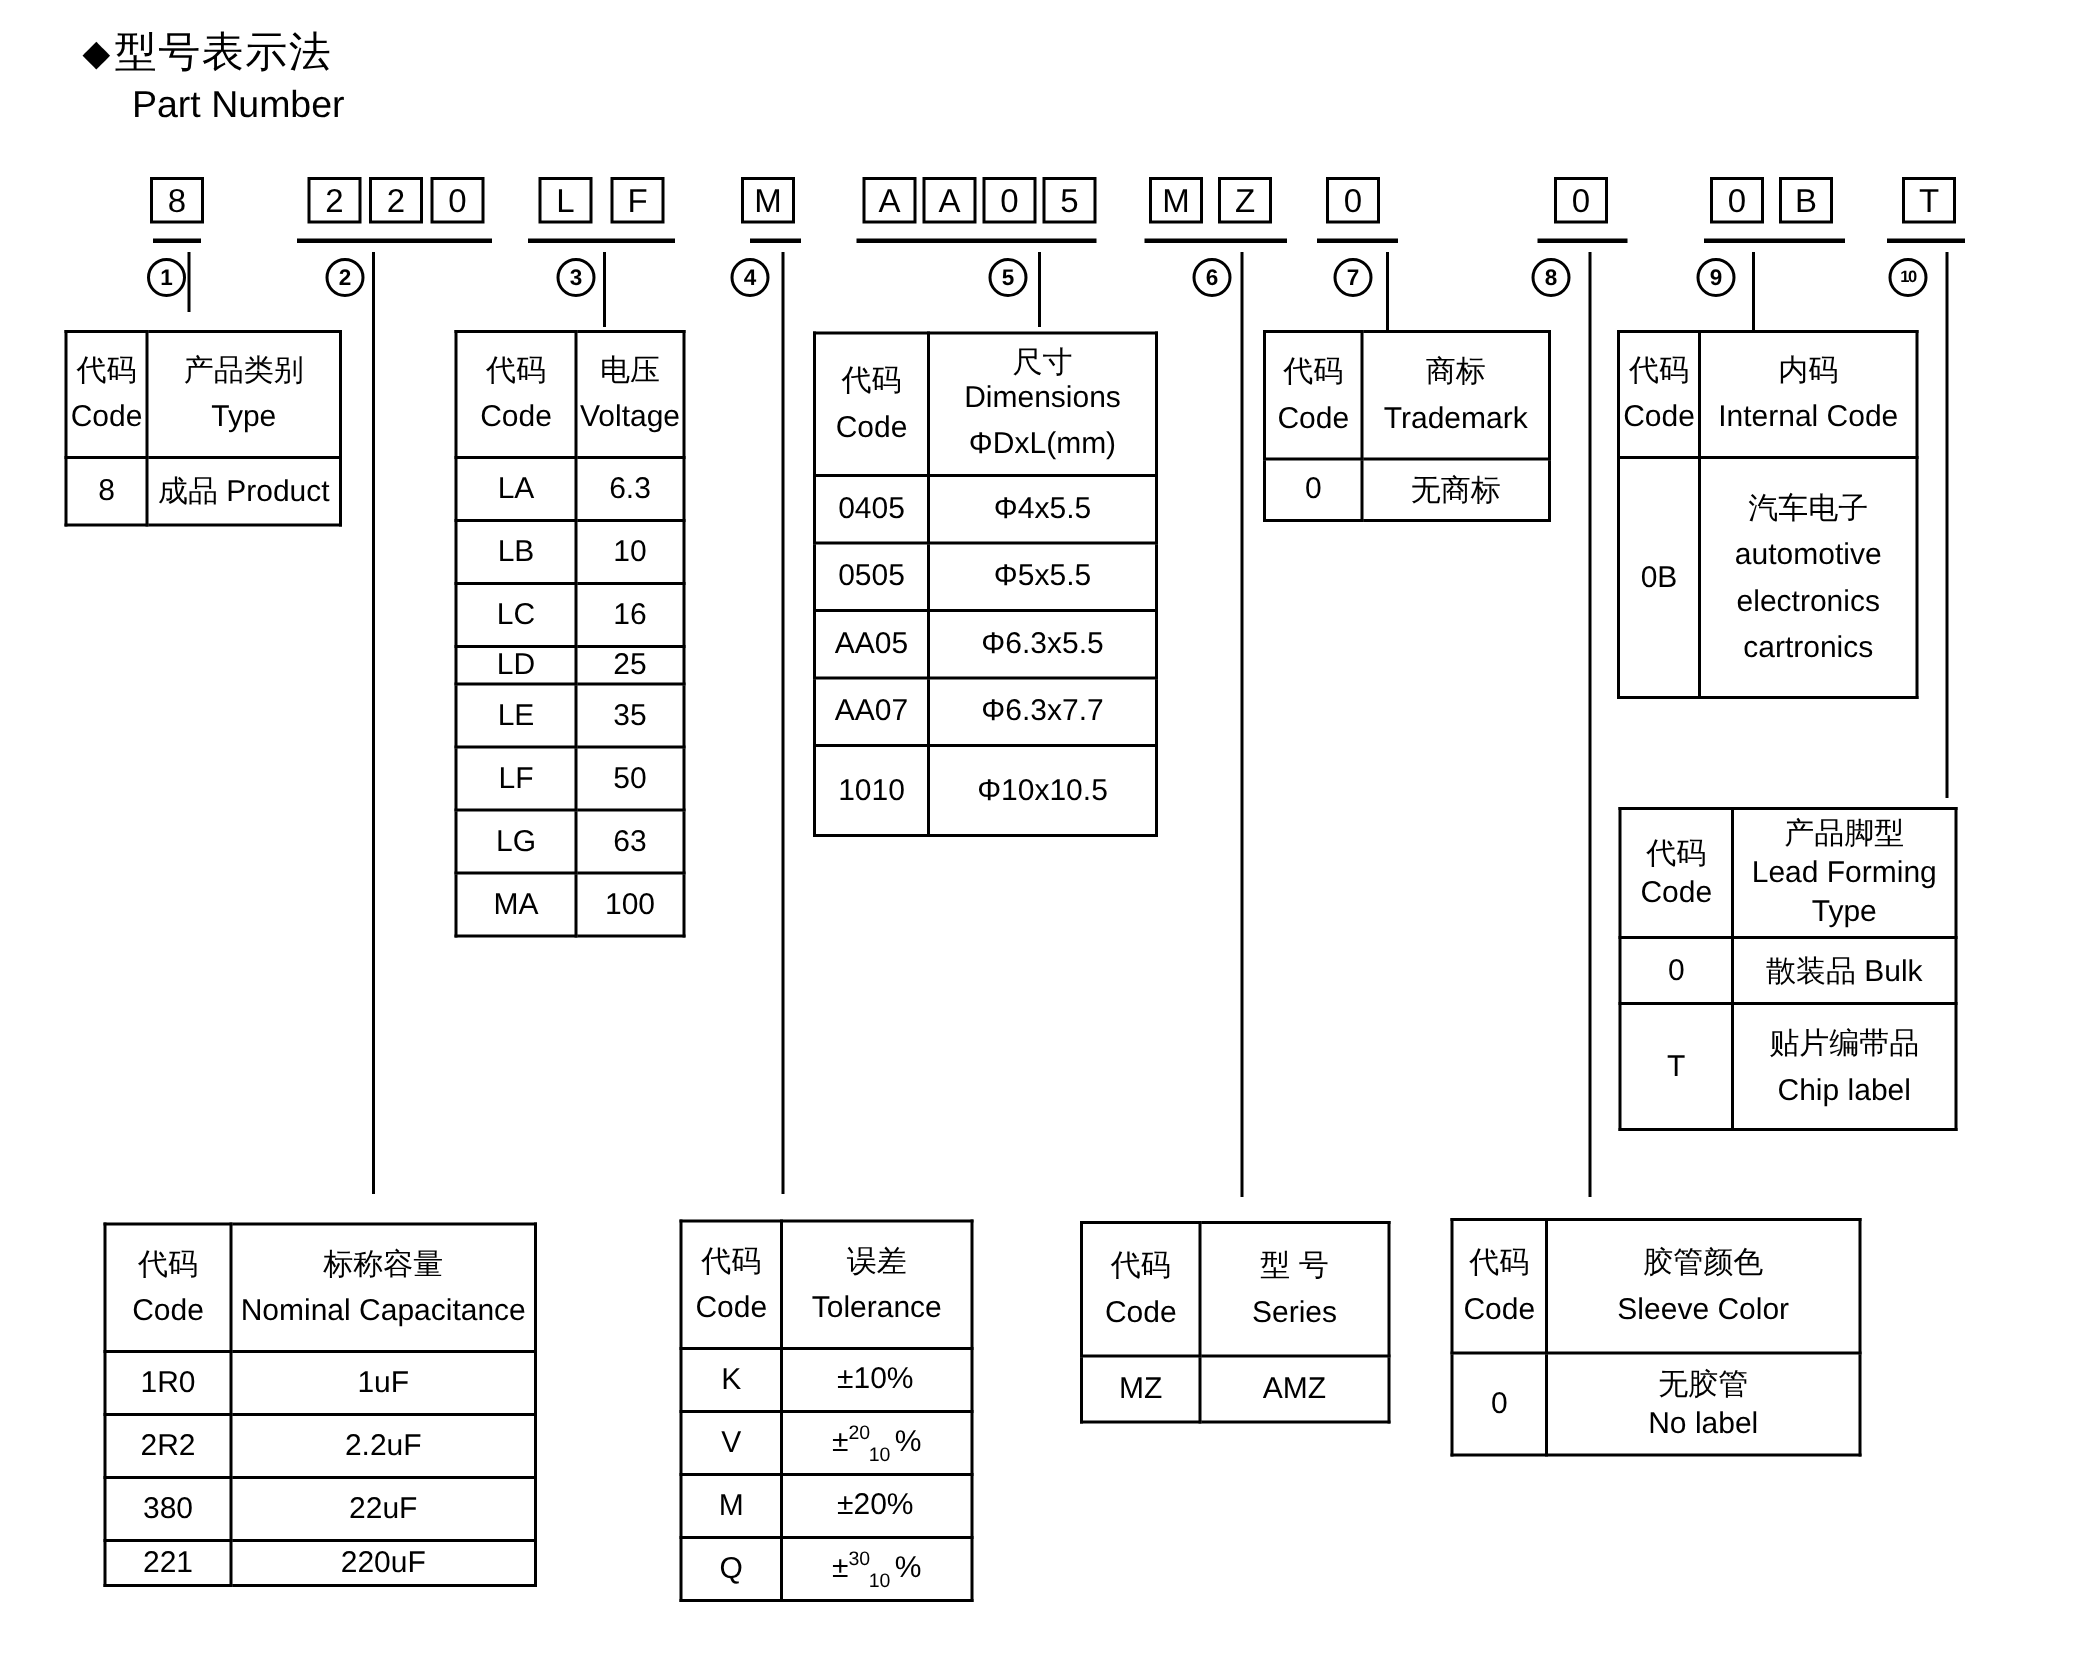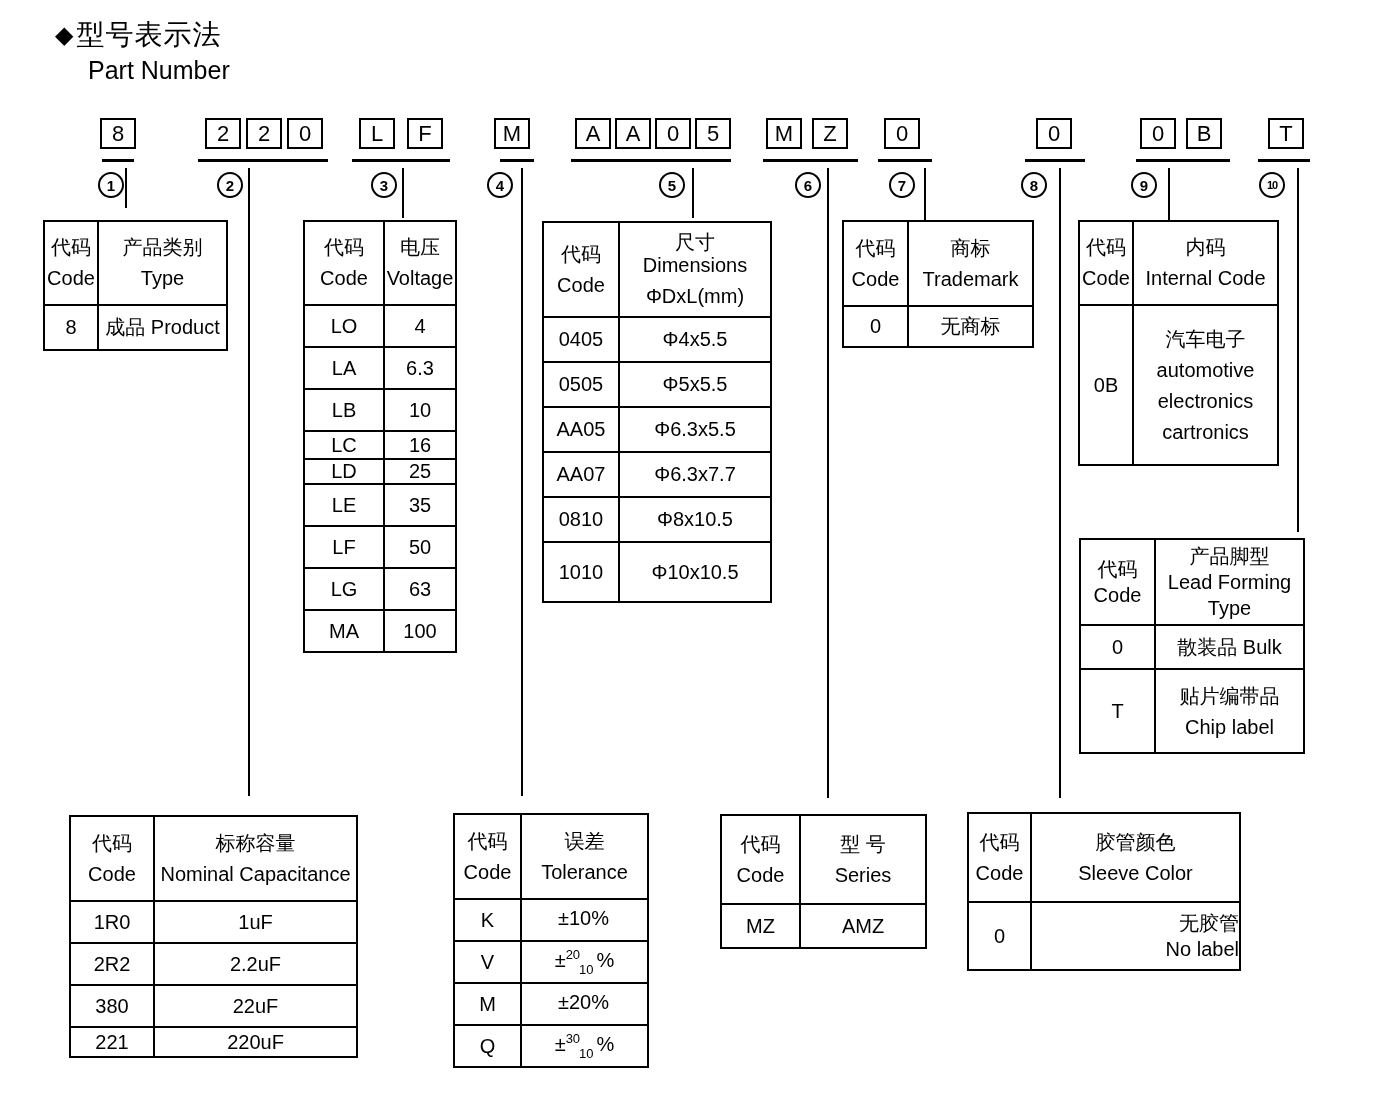--- a/index.html
+++ b/index.html
@@ -20,21 +20,21 @@
   .gcirc{position:absolute;top:172px;width:22px;height:22px;border:2px solid #000;border-radius:50%;
          display:flex;align-items:center;justify-content:center;font-size:15px;font-weight:bold;}
   .gcirc.small{font-size:11px;letter-spacing:-1px;}
   .vline{position:absolute;width:2px;background:#000;}
   
   table.tbl{position:absolute;border-collapse:collapse;table-layout:fixed;background:#fff;}
   table.tbl td{border:2.5px solid #000;text-align:center;vertical-align:middle;font-size:20px;padding:0;}
   .hl{line-height:1.15;margin:8px 0;}
   .hl3{line-height:1.15;margin:3px 0;}
   .il{line-height:1.1;margin:9px 0;}
-  .sl{line-height:1.1;margin:4px 0;text-align:right;}
+  .sl{line-height:1.1;margin:4px 0;}
   sup.tsup{font-size:13px;vertical-align:8px;}
   sub.tsub{font-size:13px;vertical-align:-7px;margin-left:-1px;}
   .tpost{margin-left:3px;}
 </style>
 </head>
 <body>
 
 <div class="page">
 
   <div class="title-zh">
@@ -148,32 +148,28 @@
       <td>
             <div class="hl">代码</div>
             <div class="hl">Code</div>
           </td>
       <td>
             <div class="hl">电压</div>
             <div class="hl">Voltage</div>
           </td>
     </tr>
     <tr style="height:42px">
-          <td>LO</td>
-          <td>4</td>
-        </tr>
-    <tr style="height:42px">
           <td>LA</td>
           <td>6.3</td>
         </tr>
     <tr style="height:42px">
           <td>LB</td>
           <td>10</td>
         </tr>
-    <tr style="height:28px">
+    <tr style="height:42px">
           <td>LC</td>
           <td>16</td>
         </tr>
     <tr style="height:24px">
           <td>LD</td>
           <td>25</td>
         </tr>
     <tr style="height:42px">
           <td>LE</td>
           <td>35</td>
@@ -217,24 +213,20 @@
           <td>0505</td>
           <td>Φ5x5.5</td>
         </tr>
     <tr style="height:45px">
           <td>AA05</td>
           <td>Φ6.3x5.5</td>
         </tr>
     <tr style="height:45px">
           <td>AA07</td>
           <td>Φ6.3x7.7</td>
-        </tr>
-    <tr style="height:45px">
-          <td>0810</td>
-          <td>Φ8x10.5</td>
         </tr>
     <tr style="height:60px">
           <td>1010</td>
           <td>Φ10x10.5</td>
         </tr>
   </tbody>
     </table>
 
   <table class="tbl" style="left:842px;top:220px">
     <colgroup>

